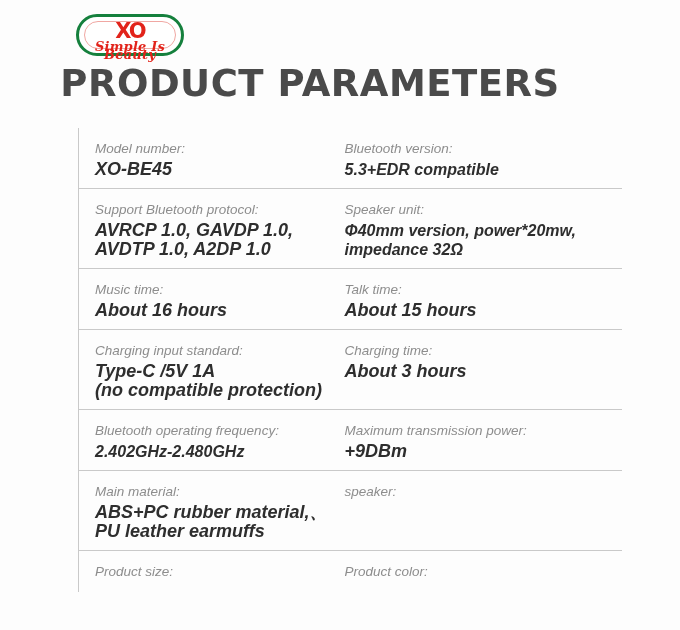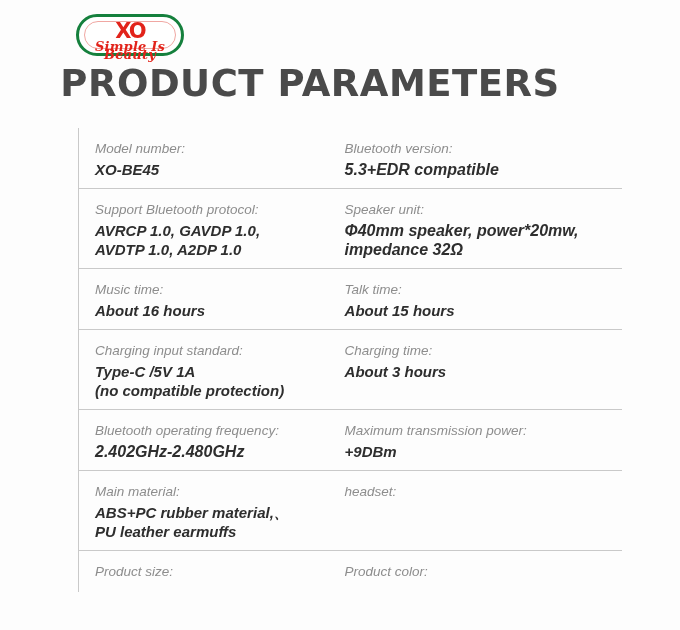--- a/index.html
+++ b/index.html
@@ -116,21 +116,21 @@
   .spec-cell.left  { width: 250px; }
   .spec-cell.right { width: 294px; }
 
   .spec-label {
     font-size: 13.5px;
     color: #8d8d8d;
     line-height: 22px;
     white-space: nowrap;
   }
   .spec-value {
-    font-size: 15px;
+    font-size: 18px;
     font-weight: 700;
     color: #2e2e2e;
     line-height: 19px;
   }
   .spec-value.small {
     font-size: 16px;
   }
 </style>
 </head>
 <body>
@@ -161,21 +161,21 @@
     </div>
 
     <div class="spec-row">
       <div class="spec-cell left">
         <div class="spec-label">Support Bluetooth protocol:</div>
         <div class="spec-value">AVRCP 1.0, GAVDP 1.0,</div>
         <div class="spec-value">AVDTP 1.0, A2DP 1.0</div>
       </div>
       <div class="spec-cell right">
         <div class="spec-label">Speaker unit:</div>
-        <div class="spec-value small">Φ40mm speaker, power*20mw, impedance 32Ω</div>
+        <div class="spec-value small">Φ40mm version, power*20mw, impedance 32Ω</div>
       </div>
     </div>
 
 
     <div class="spec-row">
       <div class="spec-cell left">
         <div class="spec-label">Music time:</div>
         <div class="spec-value">About 16 hours</div>
       </div>
       <div class="spec-cell right">
@@ -207,21 +207,21 @@
       </div>
     </div>
 
     <div class="spec-row">
       <div class="spec-cell left">
         <div class="spec-label">Main material:</div>
         <div class="spec-value">ABS+PC rubber material,、</div>
         <div class="spec-value">PU leather earmuffs</div>
       </div>
       <div class="spec-cell right">
-        <div class="spec-label">headset:</div>
+        <div class="spec-label">speaker:</div>
       </div>
     </div>
 
     <div class="spec-row">
       <div class="spec-cell left">
         <div class="spec-label">Product size:</div>
 
       </div>
       <div class="spec-cell right">
         <div class="spec-label">Product color:</div>

